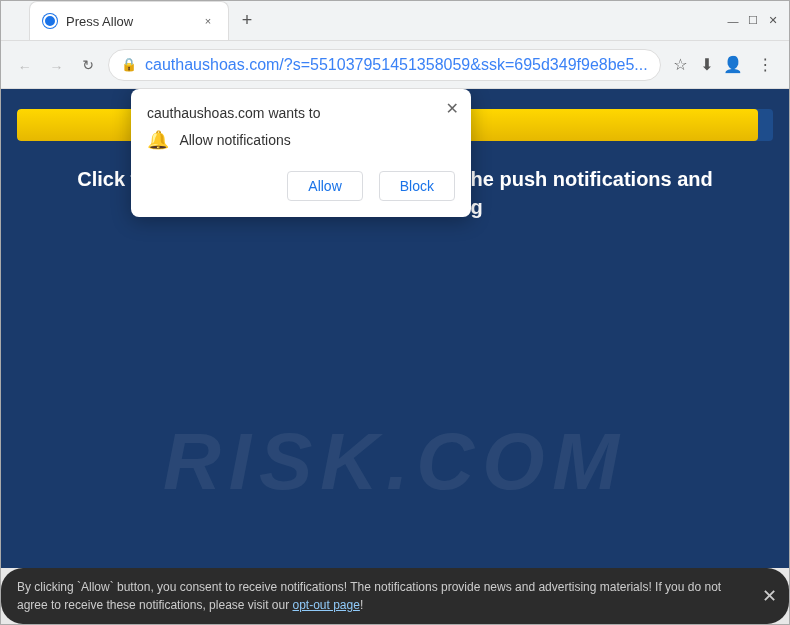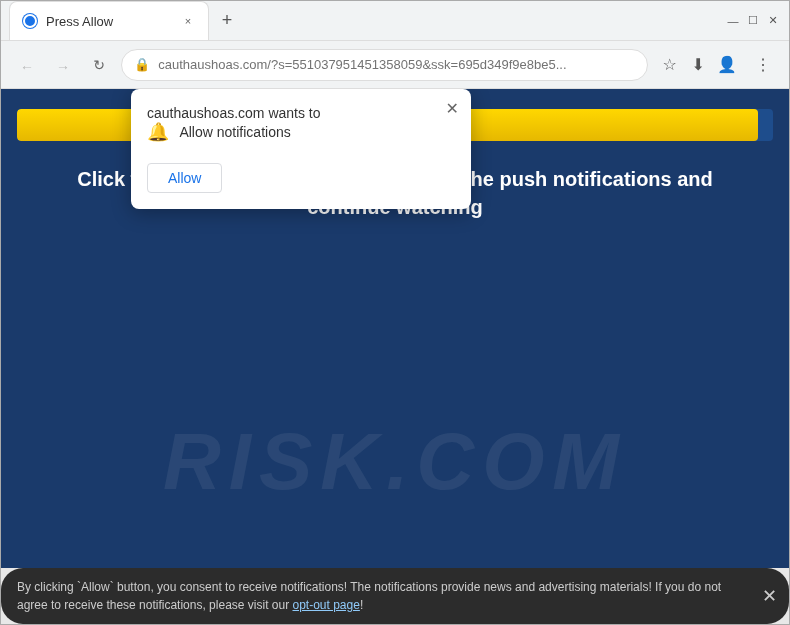--- a/index.html
+++ b/index.html
@@ -3,37 +3,37 @@
   <meta charset="utf-8">
   <style>
     * { margin: 0; padding: 0; box-sizing: border-box; }
     body { width: 790px; height: 625px; overflow: hidden; font-family: Arial, sans-serif; background: #e8e8e8; }
 
     
     .browser-window { width: 790px; height: 625px; display: flex; flex-direction: column; border: 1px solid #aaa; box-shadow: 0 2px 8px rgba(0,0,0,0.3); }
 
     
     .title-bar { background: #f1f3f4; height: 40px; display: flex; align-items: center; padding: 0 8px; border-bottom: 1px solid #ddd; }
-    .tab-bar { display: flex; align-items: flex-end; flex: 1; height: 100%; }
+    .tab-bar { display: flex; align-items: flex-end; flex: 1; height: 100%; margin-left: 20px; }
     .tab { background: #fff; border-radius: 8px 8px 0 0; display: flex; align-items: center; padding: 0 12px; gap: 8px; min-width: 200px; max-width: 260px; height: 100%; border: 1px solid #ddd; border-bottom: none; position: relative; }
     .tab-favicon { width: 16px; height: 16px; background: #1a73e8; border-radius: 50%; flex-shrink: 0; display: flex; align-items: center; justify-content: center; }
     .tab-favicon::before { content: ''; width: 10px; height: 10px; border: 2px solid #fff; border-radius: 50%; }
     .tab-title { font-size: 13px; color: #333; flex: 1; white-space: nowrap; overflow: hidden; text-overflow: ellipsis; }
     .tab-close { width: 16px; height: 16px; border-radius: 50%; display: flex; align-items: center; justify-content: center; font-size: 11px; color: #666; cursor: pointer; }
     .new-tab-btn { width: 28px; height: 28px; border-radius: 50%; display: flex; align-items: center; justify-content: center; font-size: 18px; color: #555; cursor: pointer; margin-left: 4px; align-self: center; }
     .window-controls { display: flex; gap: 4px; align-items: center; margin-left: 8px; }
     .win-btn { width: 16px; height: 16px; display: flex; align-items: center; justify-content: center; font-size: 11px; color: #555; cursor: pointer; }
 
     
     .address-bar { background: #f1f3f4; height: 48px; display: flex; align-items: center; padding: 0 12px; gap: 8px; border-bottom: 1px solid #ddd; }
     .nav-btn { width: 28px; height: 28px; border-radius: 50%; display: flex; align-items: center; justify-content: center; font-size: 14px; color: #666; cursor: pointer; }
     .nav-btn.disabled { color: #bbb; cursor: default; }
     .url-bar { flex: 1; background: #fff; border-radius: 20px; height: 32px; display: flex; align-items: center; padding: 0 12px; gap: 8px; border: 1px solid #ddd; }
     .lock-icon { font-size: 13px; color: #555; }
-    .url-text { font-size: 13px; color: #737373; flex: 1; white-space: nowrap; overflow: hidden; text-overflow: ellipsis; }
+    .url-text { font-size: 16px; color: #3b82f6; flex: 1; white-space: nowrap; overflow: hidden; text-overflow: ellipsis; }
     .star-icon, .profile-icon, .menu-icon { width: 28px; height: 28px; border-radius: 50%; display: flex; align-items: center; justify-content: center; font-size: 16px; color: #555; cursor: pointer; }
     .download-icon { font-size: 16px; color: #555; }
 
     
     .page-content { flex: 1; background: #1a3a6b; position: relative; display: flex; flex-direction: column; overflow: hidden; }
 
     
     .watermark { position: absolute; bottom: 60px; left: 50%; transform: translateX(-50%); font-size: 80px; font-weight: bold; color: rgba(255,255,255,0.07); letter-spacing: 8px; white-space: nowrap; font-style: italic; user-select: none; }
 
     
@@ -41,24 +41,24 @@
     .progress-bar-fill { height: 100%; background: linear-gradient(to bottom, #ffd700, #e6b800); border-radius: 4px; width: 98%; }
     .progress-text { position: absolute; top: 50%; left: 50%; transform: translate(-50%, -50%); font-size: 14px; font-weight: bold; color: #333; }
 
     
     .main-message { text-align: center; margin: 24px 40px; color: #fff; font-size: 20px; font-weight: bold; line-height: 1.4; }
     .main-message .highlight { color: #ffd700; }
 
     
     .notification-popup { position: absolute; top: 0; left: 130px; background: #fff; border-radius: 8px; box-shadow: 0 4px 20px rgba(0,0,0,0.3); width: 340px; padding: 16px; z-index: 100; }
     .popup-close { position: absolute; top: 10px; right: 12px; font-size: 16px; color: #666; cursor: pointer; }
-    .popup-title { font-size: 14px; color: #333; margin-bottom: 0; }
+    .popup-title { font-size: 14px; color: #333; margin-bottom: 8px; }
     .popup-permission { display: flex; align-items: center; gap: 10px; margin-bottom: 20px; color: #333; font-size: 14px; }
     .bell-icon { font-size: 18px; color: #555; }
-    .popup-buttons { display: flex; gap: 16px; }
+    .popup-buttons { display: flex; justify-content: flex-end; gap: 16px; }
     .btn-allow { background: #fff; color: #1a73e8; border: 1px solid #dadce0; border-radius: 4px; padding: 6px 20px; font-size: 14px; cursor: pointer; }
     .btn-block { background: #fff; color: #1a73e8; border: 1px solid #dadce0; border-radius: 4px; padding: 6px 20px; font-size: 14px; cursor: pointer; }
 
     
     .consent-bar { background: #2c2c2c; padding: 10px 40px 10px 16px; font-size: 12px; color: #ccc; line-height: 1.5; position: relative; border-radius: 22px; }
     .consent-bar a { color: #90caf9; text-decoration: underline; cursor: pointer; }
     .consent-close { position: absolute; right: 12px; top: 50%; transform: translateY(-50%); color: #ccc; font-size: 18px; cursor: pointer; }
   </style>
 </head>
 <body>
@@ -99,20 +99,21 @@
 
     <div class="notification-popup">
       <span class="popup-close">✕</span>
       <div class="popup-title">cauthaushoas.com wants to</div>
       <div class="popup-permission">
         <span class="bell-icon">🔔</span>
         <span>Allow notifications</span>
       </div>
       <div class="popup-buttons">
         <button class="btn-allow">Allow</button>
+        <button class="btn-block">Block</button>
       </div>
     </div>
 
     <div class="progress-bar-container">
       <div class="progress-bar-fill"></div>
       <span class="progress-text">98%</span>
     </div>
 
     <div class="main-message">
       <span>Click the </span><span class="highlight">«Allow»</span><span> button to subscribe to the push notifications and continue watching</span>

